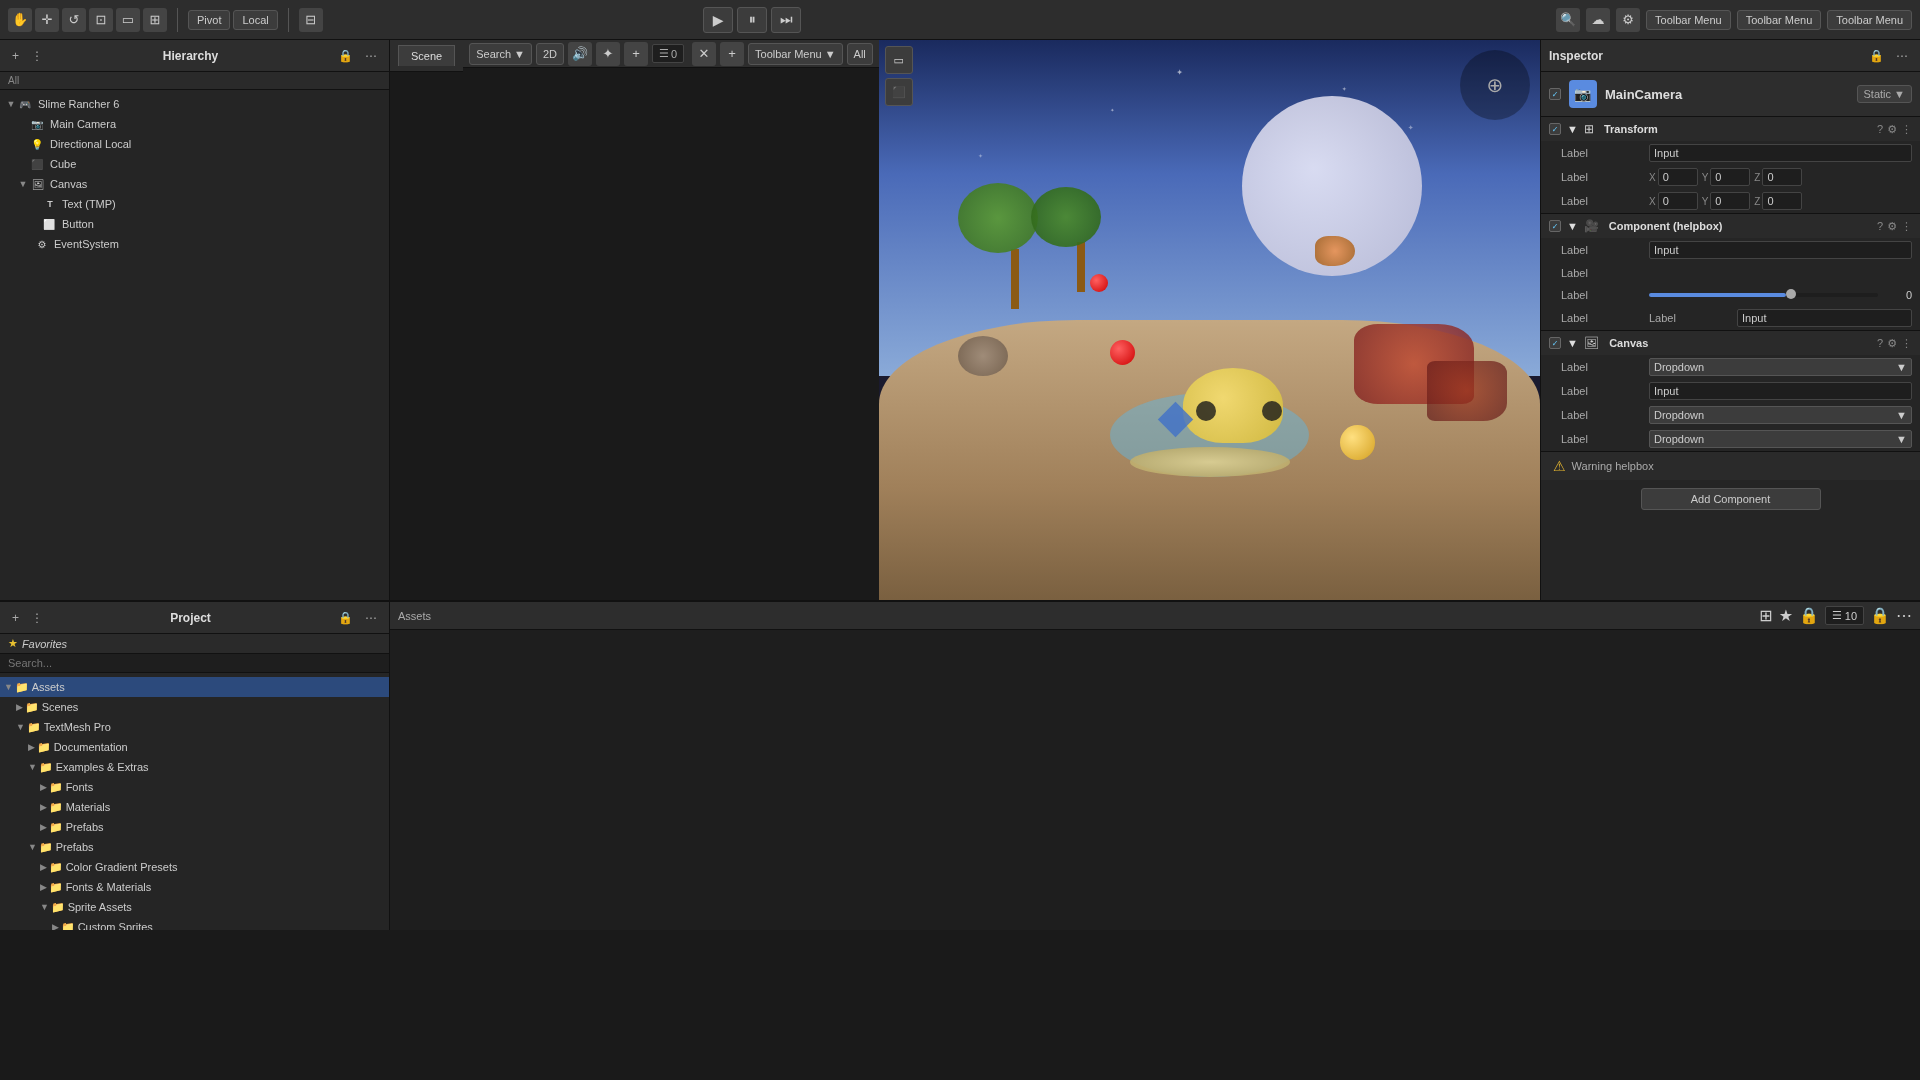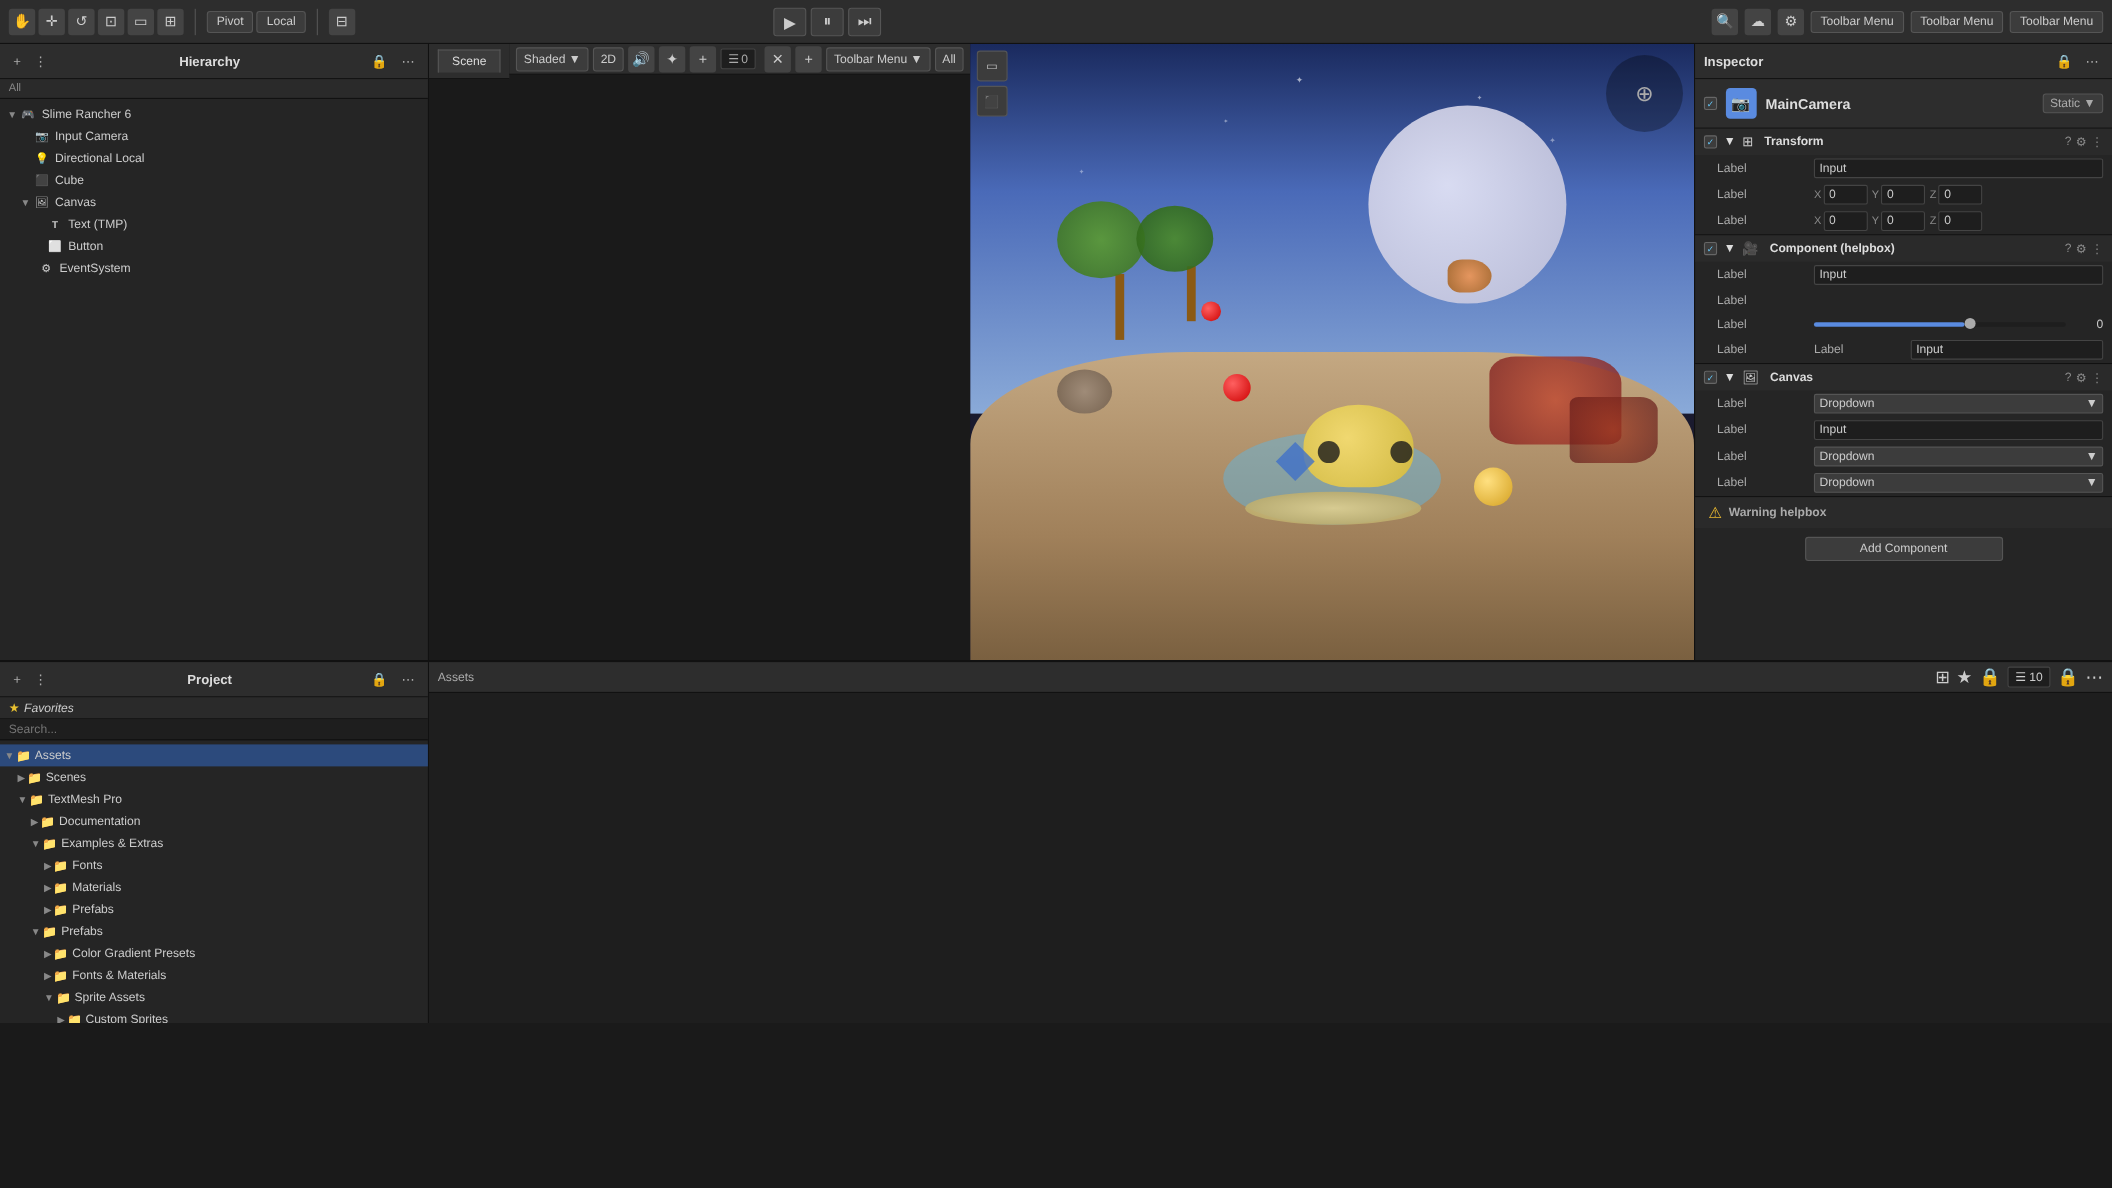--- a/index.html
+++ b/index.html
@@ -306,21 +306,21 @@
       display: flex; align-items: center; justify-content: space-between;
     }
     .warning-box {
       display: flex;
       align-items: center;
       gap: 6px;
       padding: 6px 12px;
       background: #2a2a2a;
     }
     .warning-icon { color: #e8b830; font-size: 14px; }
-    .warning-text { font-size: 11px; color: #aaa; font-weight: bold; }
+    .warning-text { font-size: 11px; color: #aaa; }
     .add-component-btn {
       margin: 8px auto;
       display: block;
       background: #3c3c3c;
       border: 1px solid #555;
       border-radius: 3px;
       color: #ccc;
       font-size: 11px;
       padding: 4px 20px;
       cursor: pointer;
@@ -465,21 +465,21 @@
 
       <div class="tree-item" style="padding-left:4px;">
         <div class="tree-arrow">▼</div>
         <div class="tree-icon">🎮</div>
         <span class="tree-label">Slime Rancher 6</span>
       </div>
 
       <div class="tree-item indent-1">
         <div class="tree-arrow"></div>
         <div class="tree-icon">📷</div>
-        <span class="tree-label">Input Camera</span>
+        <span class="tree-label">Main Camera</span>
       </div>
 
       <div class="tree-item indent-1">
         <div class="tree-arrow"></div>
         <div class="tree-icon">💡</div>
         <span class="tree-label">Directional Local</span>
       </div>
 
       <div class="tree-item indent-1">
         <div class="tree-arrow"></div>
@@ -514,21 +514,21 @@
   </div>
 
   <div class="center-panel">
     <div class="scene-header">
       <div class="scene-tab">
         <span>Scene</span>
       </div>
     </div>
     <div class="scene-toolbar">
       <div class="scene-dropdown">
-        <span>Shaded</span>
+        <span>Search</span>
         <span>▼</span>
       </div>
       <div class="scene-dropdown">
         <span>2D</span>
       </div>
       <div class="top-bar-icon">🔊</div>
       <div class="top-bar-icon">✦</div>
       <div class="top-bar-icon">+</div>
       <div style="background:#1e1e1e;border:1px solid #444;border-radius:2px;padding:2px 6px;font-size:11px;color:#aaa;display:flex;align-items:center;gap:2px;">
         <span>☰</span>

